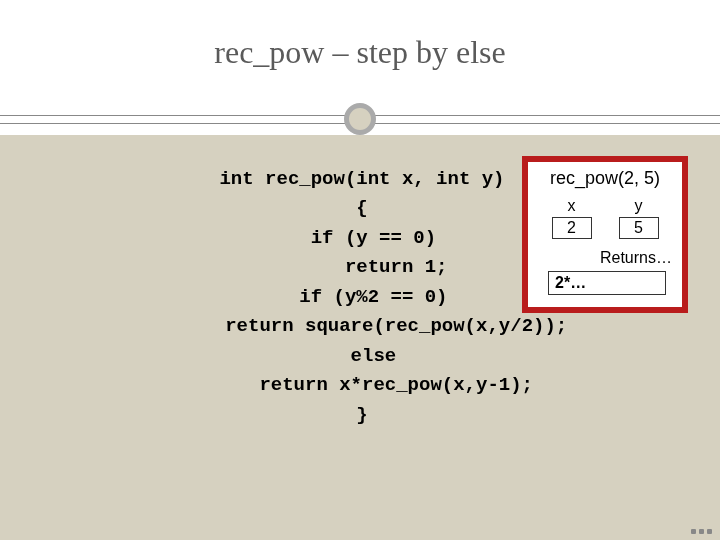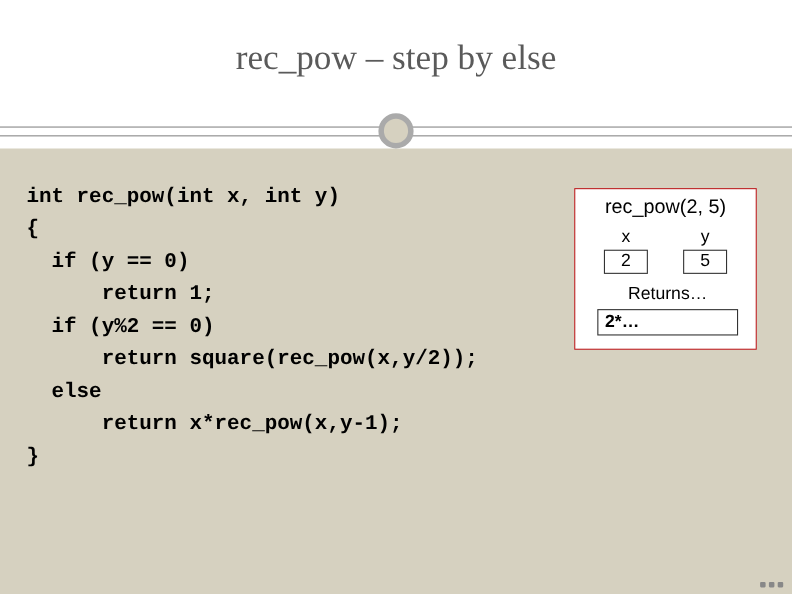--- a/index.html
+++ b/index.html
@@ -62,27 +62,28 @@
     position: relative;
     padding: 30px 20px 20px 24px;
   }
   .code-block {
     font-family: 'Courier New', Courier, monospace;
     font-size: 19px;
     line-height: 1.55;
     color: #000;
     font-weight: bold;
     white-space: pre;
+    text-align: center;
   }
   .trace-box {
     position: absolute;
-    top: 36px;
+    top: 21px;
     right: 32px;
     width: 166px;
-    border: 1px solid #b91c1c;
+    border: 6px solid #b91c1c;
     background: #fff;
     padding: 6px 10px 12px 10px;
     font-family: Tahoma, Verdana, Arial, sans-serif;
     font-size: 17px;
   }
   .trace-title {
     text-align: center;
     font-size: 18px;
     margin-bottom: 8px;
   }
@@ -103,21 +104,21 @@
   .var-val {
     border: 1px solid #333;
     min-width: 40px;
     text-align: center;
     padding: 1px 8px;
     font-size: 16px;
   }
   .returns-label {
     margin-top: 10px;
     font-size: 16px;
-    text-align: center;
+    text-align: right;
     padding-left: 4px;
   }
   .returns-val {
     border: 1px solid #333;
     margin: 4px 6px 0 10px;
     padding: 2px 6px;
     font-size: 16px;
     font-weight: bold;
     text-align: left;
   }

